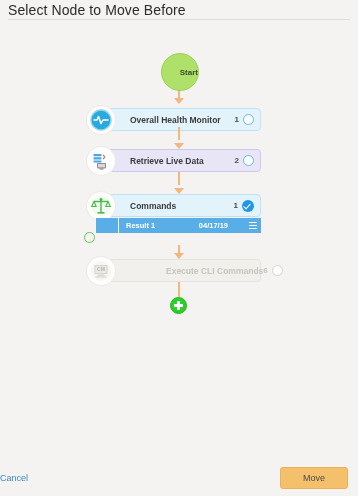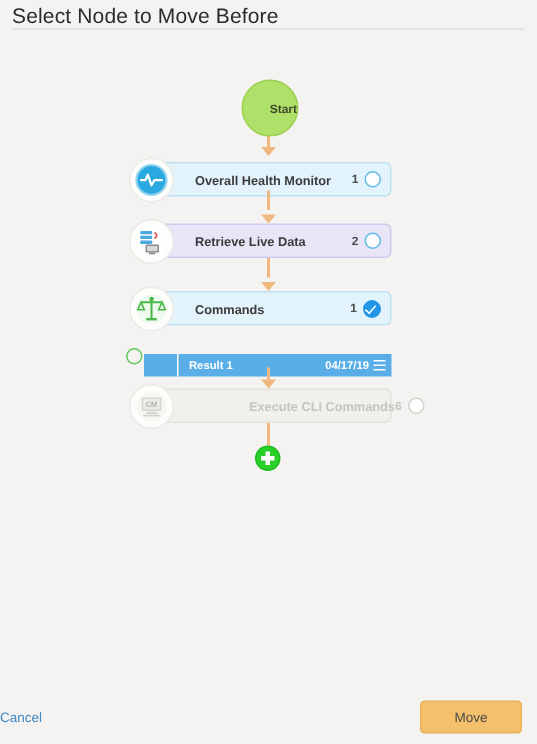--- a/index.html
+++ b/index.html
@@ -177,21 +177,21 @@
     margin-left: 30px;
     font-size: 7.5px;
     font-weight: bold;
     color: #ffffff;
   }
   .result-right {
     margin-left: auto;
     margin-right: 4px;
     display: flex;
     align-items: center;
-    gap: 3px;
+    gap: 21px;
   }
   .result-date {
     font-size: 7.5px;
     font-weight: bold;
     color: #ffffff;
   }
   .hamburger-icon {
     display: inline-block;
     width: 8px;
     height: 7px;
@@ -339,21 +339,21 @@
       </svg>
     </span>
     <span class="node-label">Commands</span>
     <span class="node-right">
       <span class="node-count">1</span>
       <span class="circle-check"></span>
     </span>
   </div>
 
   <div class="status-ring" style="top:212px;"></div>
-  <div class="result-row" style="top:216px;justify-content:space-between;">
+  <div class="result-row" style="top:198px;justify-content:space-between;">
     <span class="result-divider"></span>
     <span class="result-label">Result 1</span>
     <span class="result-right">
       <span class="result-date">04/17/19</span>
       <span class="hamburger-icon">
         <span></span>
           <span></span>
           <span></span>
       </span>
     </span>

